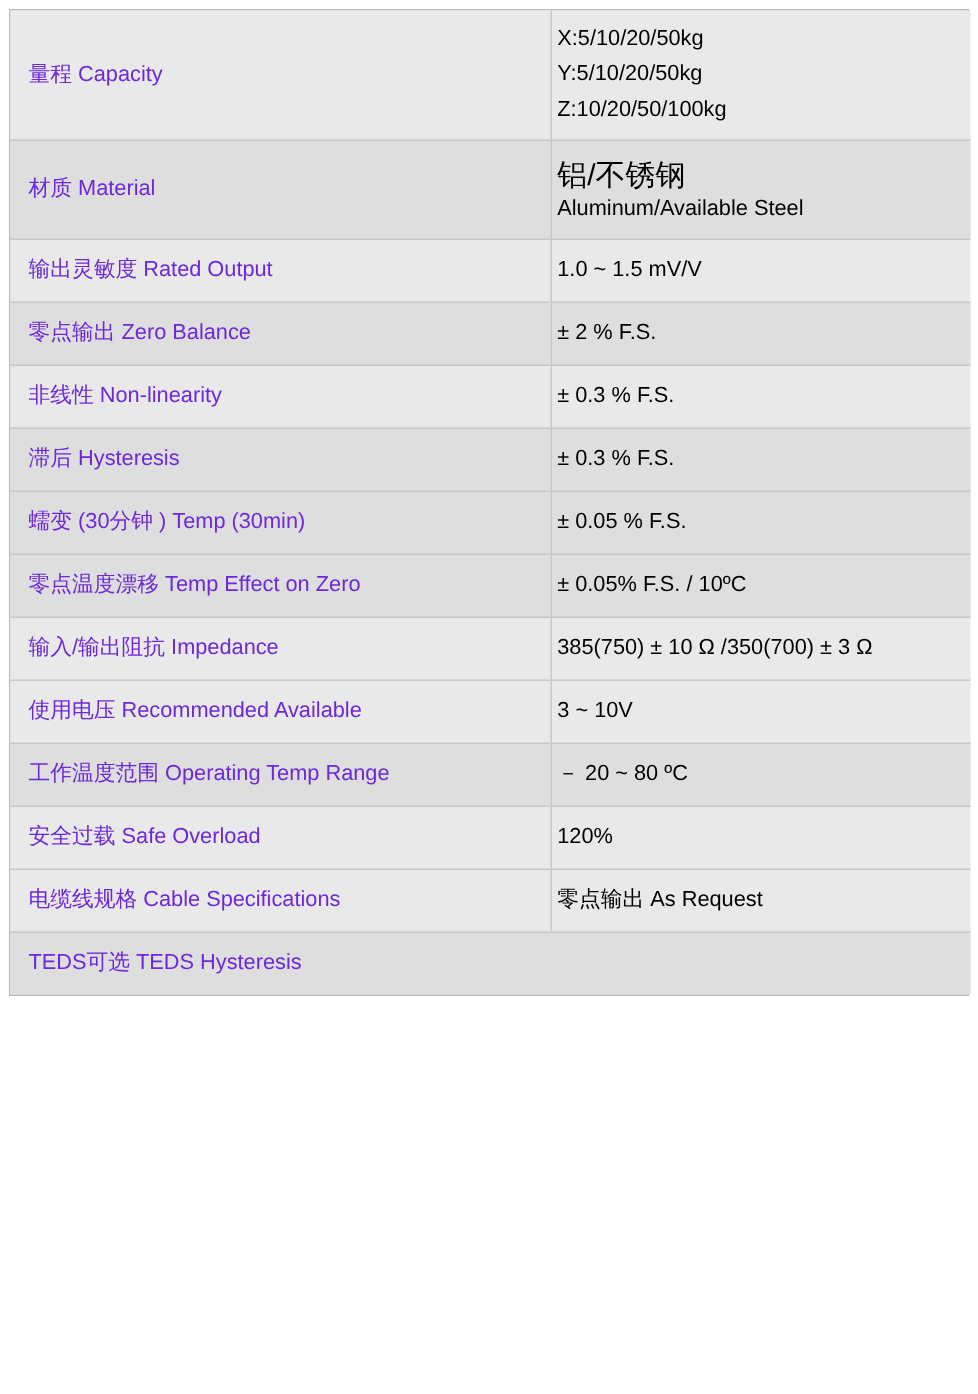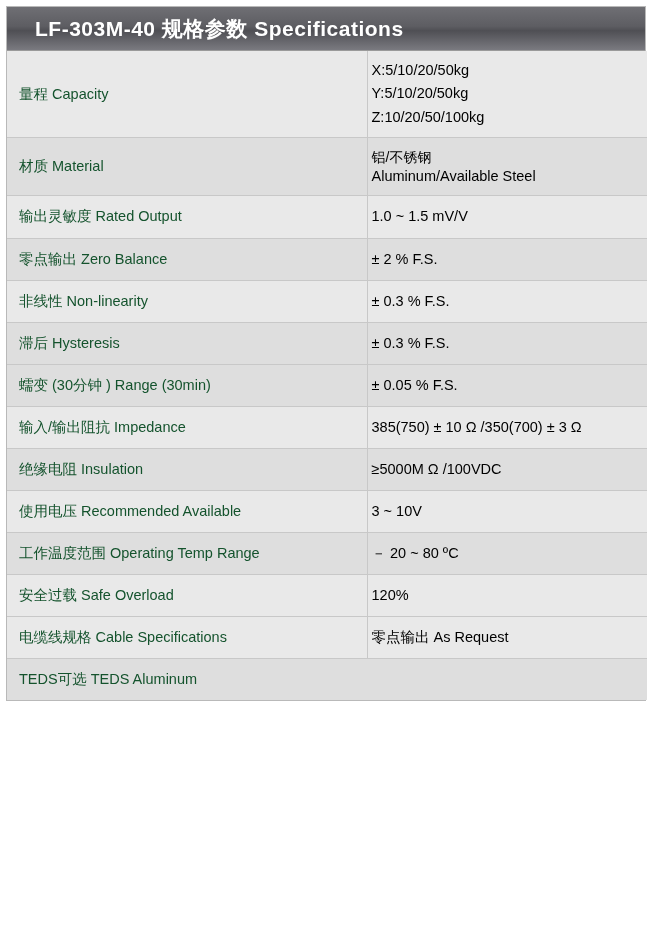--- a/index.html
+++ b/index.html
@@ -60,21 +60,21 @@
     border-top: 1px solid #c8c8c8;
     vertical-align: middle;
     font-size: 14.5px;
     line-height: 1.45;
     padding: 10px 0 10px 12px;
     box-sizing: border-box;
   }
   .spec-table td.label {
     width: 360px;
     border-right: 1px solid #c8c8c8;
-    color: #14532d;
+    color: #6d28d9;
   }
   .spec-table td.value {
     width: 280px;
     color: #000000;
     padding-left: 4px;
   }
   .spec-table tr.first td {
     border-top: none;
   }
   .spec-table td.value .line {
@@ -87,32 +87,29 @@
     padding-top: 8px;
     padding-bottom: 8px;
   }
   .row-capacity td.value .line {
     line-height: 1.62;
   }
   .row-material td.value .line {
     line-height: 1.3;
   }
   .small-cn {
-    font-size: 14px;
+    font-size: 20px;
   }
 </style>
 </head>
 <body>
 
 <div class="sheet">
   <div class="table-wrap">
 
-    <div class="title-bar">
-      <span class="title-text">LF-303M-40  规格参数 Specifications</span>
-    </div>
 
     <table class="spec-table">
       <tbody>
 
         <tr class="first row-capacity">
           <td class="label">量程 Capacity</td>
           <td class="value">
             <span class="line">X:5/10/20/50kg</span>
             <span class="line">Y:5/10/20/50kg</span>
             <span class="line">Z:10/20/50/100kg</span>
@@ -142,35 +139,35 @@
           <td class="value">±  0.3 % F.S.</td>
         </tr>
 
         <tr class="alt">
           <td class="label">滞后 Hysteresis</td>
           <td class="value">±  0.3 % F.S.</td>
         </tr>
 
 
         <tr class="alt">
-          <td class="label">蠕变 (30分钟 ) Range (30min)</td>
+          <td class="label">蠕变 (30分钟 ) Temp (30min)</td>
           <td class="value">±  0.05 % F.S.</td>
         </tr>
 
 
+        <tr class="alt">
+          <td class="label">零点温度漂移 Temp Effect on Zero</td>
+          <td class="value">±  0.05% F.S. / 10ºC</td>
+        </tr>
 
         <tr>
           <td class="label">输入/输出阻抗 Impedance</td>
           <td class="value">385(750) ± 10 Ω /350(700) ± 3 Ω</td>
         </tr>
 
-        <tr class="alt">
-          <td class="label">绝缘电阻  Insulation</td>
-          <td class="value">≥5000M Ω /100VDC</td>
-        </tr>
 
         <tr>
           <td class="label">使用电压 Recommended Available</td>
           <td class="value">3 ~ 10V</td>
         </tr>
 
         <tr class="alt">
           <td class="label">工作温度范围 Operating Temp  Range</td>
           <td class="value">－ 20 ~ 80 ºC</td>
         </tr>
@@ -180,20 +177,20 @@
           <td class="value">120%</td>
         </tr>
 
 
         <tr>
           <td class="label">电缆线规格 Cable Specifications</td>
           <td class="value">零点输出 As Request</td>
         </tr>
 
         <tr class="alt">
-          <td class="label full" colspan="2">TEDS可选 TEDS Aluminum</td>
+          <td class="label full" colspan="2">TEDS可选 TEDS Hysteresis</td>
         </tr>
 
       </tbody>
     </table>
 
   </div>
 </div>
 
 </body></html>

